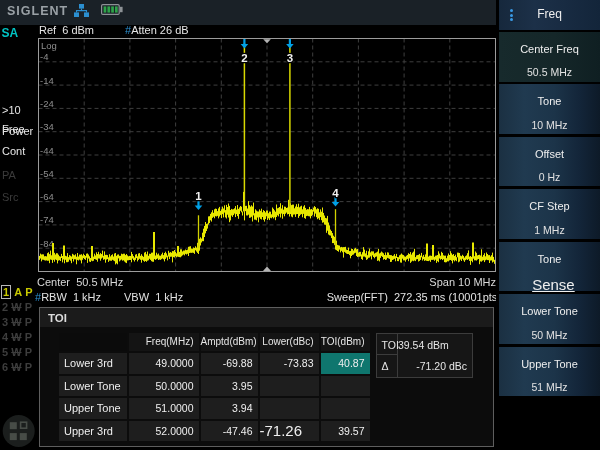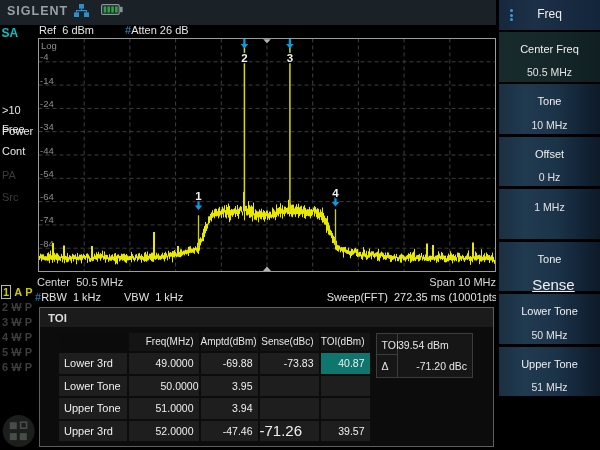--- a/index.html
+++ b/index.html
@@ -123,29 +123,29 @@
 <div class="abs" style="left:124px;top:291px;font-size:11px;color:#e2e2e2;">VBW&nbsp; 1 kHz</div>
 <div class="abs" style="left:280px;top:291px;width:221px;text-align:right;font-size:11px;color:#e2e2e2;">Sweep(FFT)&nbsp; 272.35 ms (10001pts)</div>
 
 <div class="abs" style="left:39px;top:307px;width:455px;height:140px;background:#0c0c0c;border:1px solid #5e5e5e;box-sizing:border-box;">
   <div class="abs" style="left:0;top:0;width:453px;height:19px;background:#1b1b1b;"></div>
   <div class="abs" style="left:8px;top:3.5px;font-size:11.5px;font-weight:bold;color:#dcdcdc;">TOI</div>
 </div>
 <div class="abs" style="left:59px;top:333px;width:67.5px;height:18.4px;background:#0b0b0b;color:#e6e6e6;font-size:10px;text-align:right;padding-right:5px;box-sizing:border-box;line-height:18.4px;"></div>
 <div class="abs" style="left:128.5px;top:333px;width:70.0px;height:18.4px;background:#141414;color:#e6e6e6;font-size:10px;text-align:right;padding-right:5px;box-sizing:border-box;line-height:18.4px;">Freq(MHz)</div>
 <div class="abs" style="left:200.5px;top:333px;width:57.0px;height:18.4px;background:#141414;color:#e6e6e6;font-size:10px;text-align:right;padding-right:5px;box-sizing:border-box;line-height:18.4px;">Amptd(dBm)</div>
-<div class="abs" style="left:259.5px;top:333px;width:59.0px;height:18.4px;background:#141414;color:#e6e6e6;font-size:10px;text-align:right;padding-right:5px;box-sizing:border-box;line-height:18.4px;">Sense(dBc)</div>
+<div class="abs" style="left:259.5px;top:333px;width:59.0px;height:18.4px;background:#141414;color:#e6e6e6;font-size:10px;text-align:right;padding-right:5px;box-sizing:border-box;line-height:18.4px;">Lower(dBc)</div>
 <div class="abs" style="left:320.5px;top:333px;width:49.0px;height:18.4px;background:#141414;color:#e6e6e6;font-size:10px;text-align:right;padding-right:5px;box-sizing:border-box;line-height:18.4px;">TOI(dBm)</div>
 <div class="abs" style="left:59px;top:353.4px;width:67.5px;height:20.4px;background:#1e1e1e;color:#efefef;font-size:11px;text-align:left;padding-left:5px;box-sizing:border-box;line-height:20.4px;">Lower 3rd</div>
 <div class="abs" style="left:128.5px;top:353.4px;width:70.0px;height:20.4px;background:#1e1e1e;color:#efefef;font-size:10.5px;text-align:right;padding-right:5px;box-sizing:border-box;line-height:20.4px;">49.0000</div>
 <div class="abs" style="left:200.5px;top:353.4px;width:57.0px;height:20.4px;background:#1e1e1e;color:#efefef;font-size:10.5px;text-align:right;padding-right:5px;box-sizing:border-box;line-height:20.4px;">-69.88</div>
 <div class="abs" style="left:259.5px;top:353.4px;width:59.0px;height:20.4px;background:#1e1e1e;color:#efefef;font-size:10.5px;text-align:right;padding-right:5px;box-sizing:border-box;line-height:20.4px;">-73.83</div>
 <div class="abs" style="left:320.5px;top:353.4px;width:49.0px;height:20.4px;background:#0f766e;color:#efefef;font-size:10.5px;text-align:right;padding-right:5px;box-sizing:border-box;line-height:20.4px;">40.87</div>
 <div class="abs" style="left:59px;top:375.8px;width:67.5px;height:20.4px;background:#1e1e1e;color:#efefef;font-size:11px;text-align:left;padding-left:5px;box-sizing:border-box;line-height:20.4px;">Lower Tone</div>
-<div class="abs" style="left:128.5px;top:375.8px;width:70.0px;height:20.4px;background:#1e1e1e;color:#efefef;font-size:10.5px;text-align:right;box-sizing:border-box;line-height:20.4px;">50.0000</div>
+<div class="abs" style="left:128.5px;top:375.8px;width:70.0px;height:20.4px;background:#1e1e1e;color:#efefef;font-size:10.5px;text-align:right;padding-right:5px;box-sizing:border-box;line-height:20.4px;">50.0000</div>
 <div class="abs" style="left:200.5px;top:375.8px;width:57.0px;height:20.4px;background:#1e1e1e;color:#efefef;font-size:10.5px;text-align:right;padding-right:5px;box-sizing:border-box;line-height:20.4px;">3.95</div>
 <div class="abs" style="left:259.5px;top:375.8px;width:59.0px;height:20.4px;background:#1e1e1e;color:#efefef;font-size:10.5px;text-align:right;padding-right:5px;box-sizing:border-box;line-height:20.4px;"></div>
 <div class="abs" style="left:320.5px;top:375.8px;width:49.0px;height:20.4px;background:#1e1e1e;color:#efefef;font-size:10.5px;text-align:right;padding-right:5px;box-sizing:border-box;line-height:20.4px;"></div>
 <div class="abs" style="left:59px;top:398.2px;width:67.5px;height:20.4px;background:#1e1e1e;color:#efefef;font-size:11px;text-align:left;padding-left:5px;box-sizing:border-box;line-height:20.4px;">Upper Tone</div>
 <div class="abs" style="left:128.5px;top:398.2px;width:70.0px;height:20.4px;background:#1e1e1e;color:#efefef;font-size:10.5px;text-align:right;padding-right:5px;box-sizing:border-box;line-height:20.4px;">51.0000</div>
 <div class="abs" style="left:200.5px;top:398.2px;width:57.0px;height:20.4px;background:#1e1e1e;color:#efefef;font-size:10.5px;text-align:right;padding-right:5px;box-sizing:border-box;line-height:20.4px;">3.94</div>
 <div class="abs" style="left:259.5px;top:398.2px;width:59.0px;height:20.4px;background:#1e1e1e;color:#efefef;font-size:10.5px;text-align:right;padding-right:5px;box-sizing:border-box;line-height:20.4px;"></div>
 <div class="abs" style="left:320.5px;top:398.2px;width:49.0px;height:20.4px;background:#1e1e1e;color:#efefef;font-size:10.5px;text-align:right;padding-right:5px;box-sizing:border-box;line-height:20.4px;"></div>
 <div class="abs" style="left:59px;top:420.6px;width:67.5px;height:20.4px;background:#1e1e1e;color:#efefef;font-size:11px;text-align:left;padding-left:5px;box-sizing:border-box;line-height:20.4px;">Upper 3rd</div>
 <div class="abs" style="left:128.5px;top:420.6px;width:70.0px;height:20.4px;background:#1e1e1e;color:#efefef;font-size:10.5px;text-align:right;padding-right:5px;box-sizing:border-box;line-height:20.4px;">52.0000</div>
@@ -169,20 +169,21 @@
   </div>
 <div class="abs" style="left:499px;top:84px;width:101px;height:49.5px;background:linear-gradient(90deg,#1b3042 0%,#203a50 25%,#1c3449 55%,#132539 80%,#0d1a28 100%);box-sizing:border-box;">
     <div style="text-align:center;font-size:11px;color:#efefef;padding-top:11px;">Tone</div>
     <div style="text-align:center;font-size:10.5px;color:#e2e2e2;padding-top:11.5px;">10 MHz</div>
   </div>
 <div class="abs" style="left:499px;top:136.5px;width:101px;height:49.5px;background:linear-gradient(90deg,#1b3042 0%,#203a50 25%,#1c3449 55%,#132539 80%,#0d1a28 100%);box-sizing:border-box;">
     <div style="text-align:center;font-size:11px;color:#efefef;padding-top:11px;">Offset</div>
     <div style="text-align:center;font-size:10.5px;color:#e2e2e2;padding-top:11.5px;">0 Hz</div>
   </div>
 <div class="abs" style="left:499px;top:189px;width:101px;height:49.5px;background:linear-gradient(90deg,#1b3042 0%,#203a50 25%,#1c3449 55%,#132539 80%,#0d1a28 100%);box-sizing:border-box;">
+    <div style="text-align:center;font-size:11px;color:#efefef;padding-top:11px;">CF Step</div>
     <div style="text-align:center;font-size:10.5px;color:#e2e2e2;padding-top:11.5px;">1 MHz</div>
   </div>
 <div class="abs" style="left:499px;top:241.5px;width:101px;height:49.5px;background:linear-gradient(90deg,#1b3042 0%,#203a50 25%,#1c3449 55%,#132539 80%,#0d1a28 100%);box-sizing:border-box;">
     <div style="text-align:center;font-size:11px;color:#efefef;padding-top:11px;">Tone</div>
     <div style="text-align:center;font-size:15px;padding-top:11.5px;margin-left:12px;"><span style="color:#efefef;text-decoration:underline;">Sense</span>&nbsp; <span style="color:#8a8a8a;">Manual</span></div>
   </div>
 <div class="abs" style="left:499px;top:294px;width:101px;height:49.5px;background:linear-gradient(90deg,#1b3042 0%,#203a50 25%,#1c3449 55%,#132539 80%,#0d1a28 100%);box-sizing:border-box;">
     <div style="text-align:center;font-size:11px;color:#efefef;padding-top:11px;">Lower Tone</div>
     <div style="text-align:center;font-size:10.5px;color:#e2e2e2;padding-top:11.5px;">50 MHz</div>
   </div>

